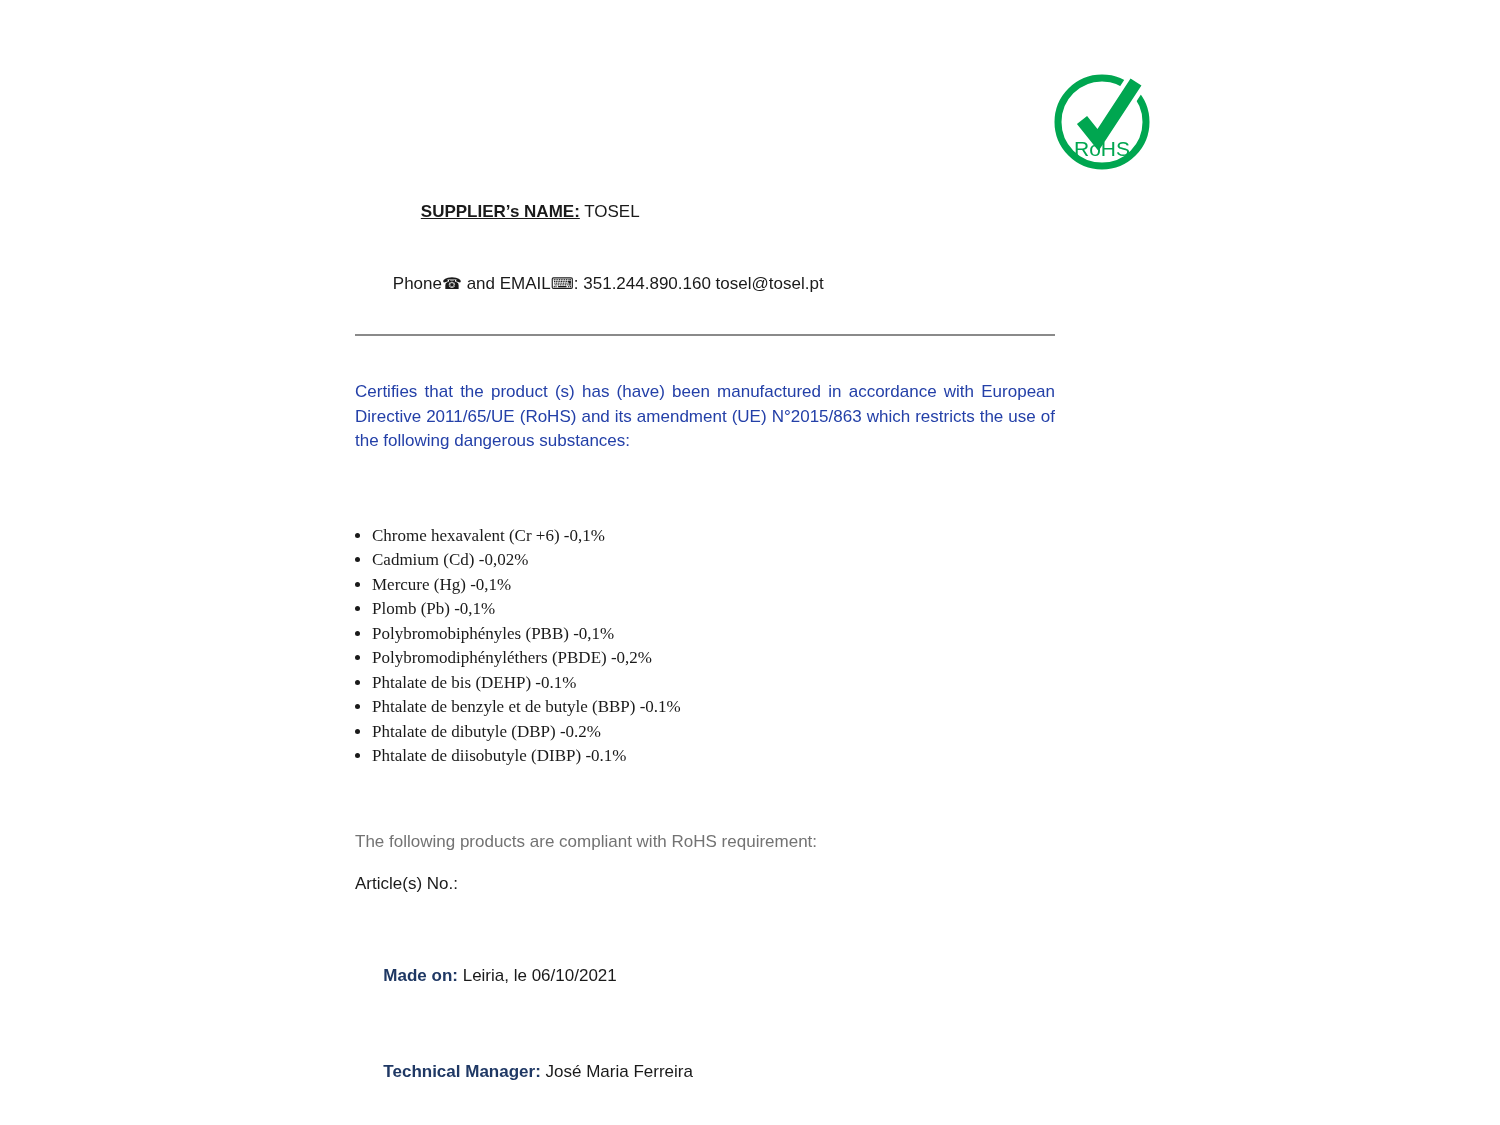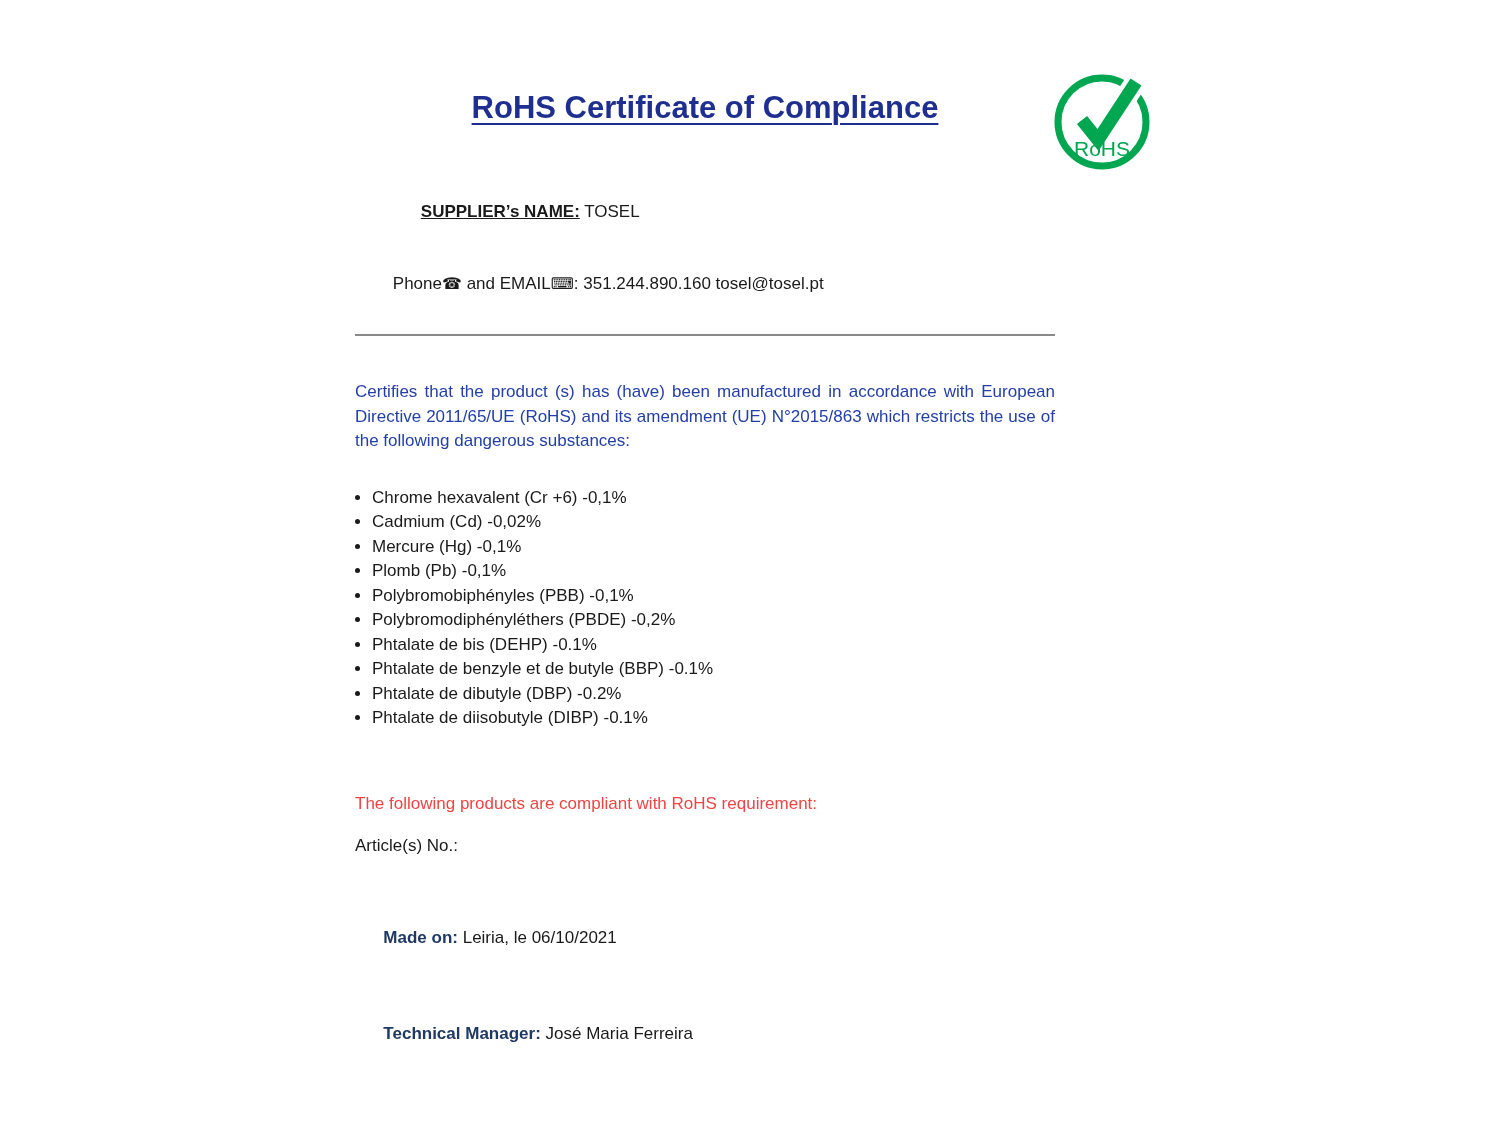--- a/index.html
+++ b/index.html
@@ -42,46 +42,46 @@
   }
 
   .statement {
     margin-top: 44px;
     color: #2440a8;
     text-align: justify;
     line-height: 24.5px;
   }
 
   .substances {
-    margin-top: 32px;
+    margin-top: 70px;
     list-style: disc;
     padding-left: 17px;
+    font-family: Liberation Serif, serif;
   }
   .substances li { margin: 0.5px 0; line-height: 24px; }
 
   .compliance {
     margin-top: 62px;
-    color: #ef4444;
+    color: #737373;
   }
   .articles {
     margin-top: 18px;
     color: #1a1a1a;
   }
 
   .made-on { margin-top: 44px; white-space: pre-wrap; }
   .tech-manager { margin-top: 24px; white-space: pre-wrap; }
   .navy-label { font-weight: 700; color: #1f3864; }
   .italic { }
 </style>
 </head>
 <body>
 
 <div class="page">
 
-  <h1 class="title">RoHS Certificate of Compliance</h1>
 
   <div class="logo">
     <svg viewBox="0 0 110 110" width="110" height="110">
       <circle cx="52" cy="58" r="44" fill="none" stroke="#00a650" stroke-width="7"></circle>
       <path d="M32 56 L48 76 L86 18" fill="none" stroke="#ffffff" stroke-width="22" stroke-linecap="butt"></path>
       <path d="M32 56 L48 76 L86 18" fill="none" stroke="#00a650" stroke-width="13" stroke-linecap="butt"></path>
       <text x="52" y="92" text-anchor="middle" fill="#00a650" font-size="21" font-family="Liberation Sans, sans-serif">RoHS</text>
     </svg>
   </div>
 

